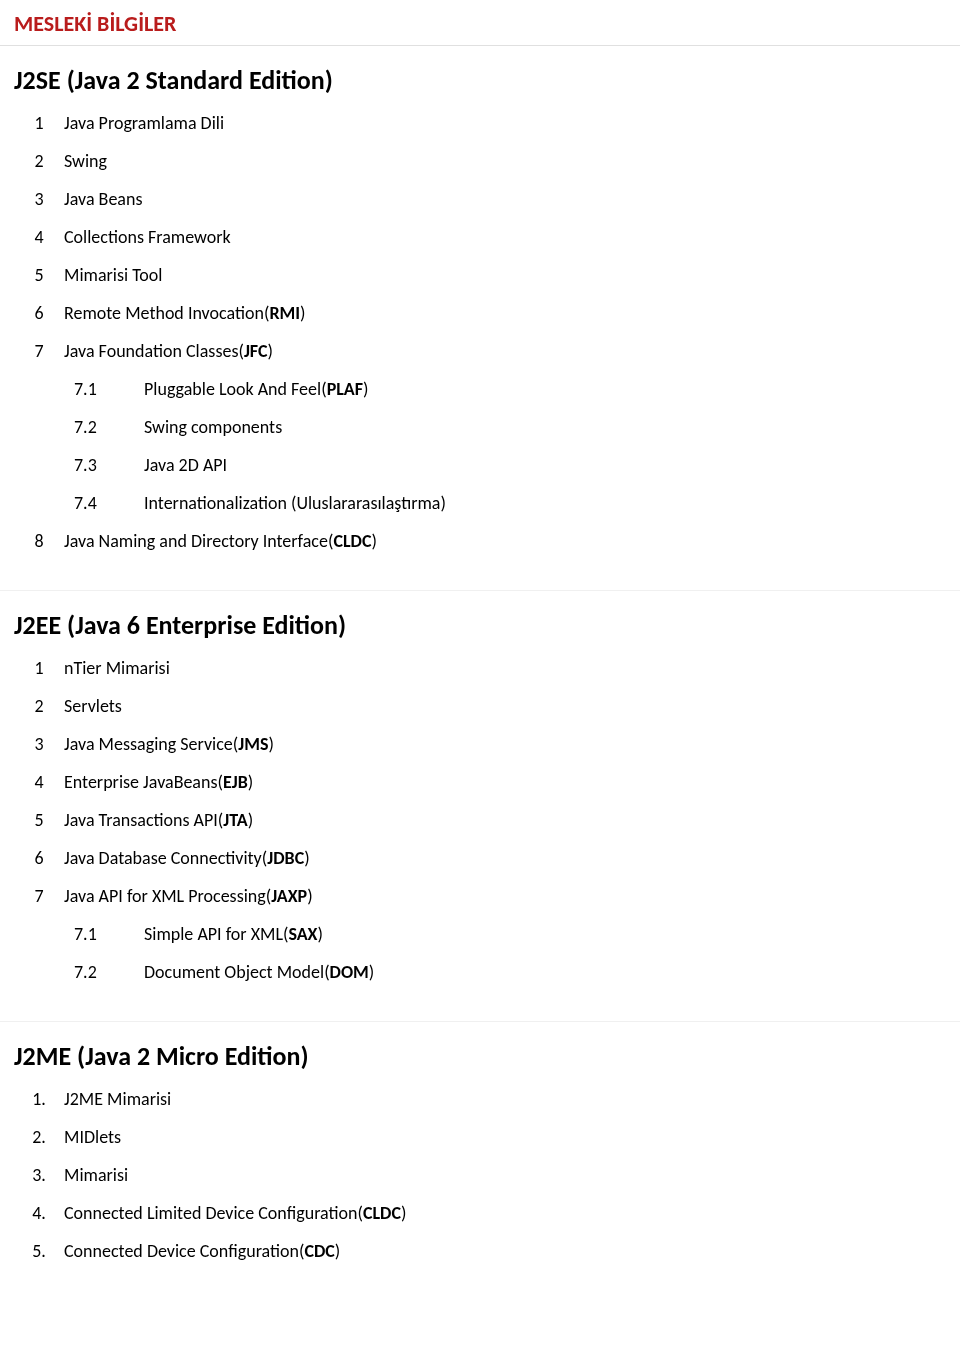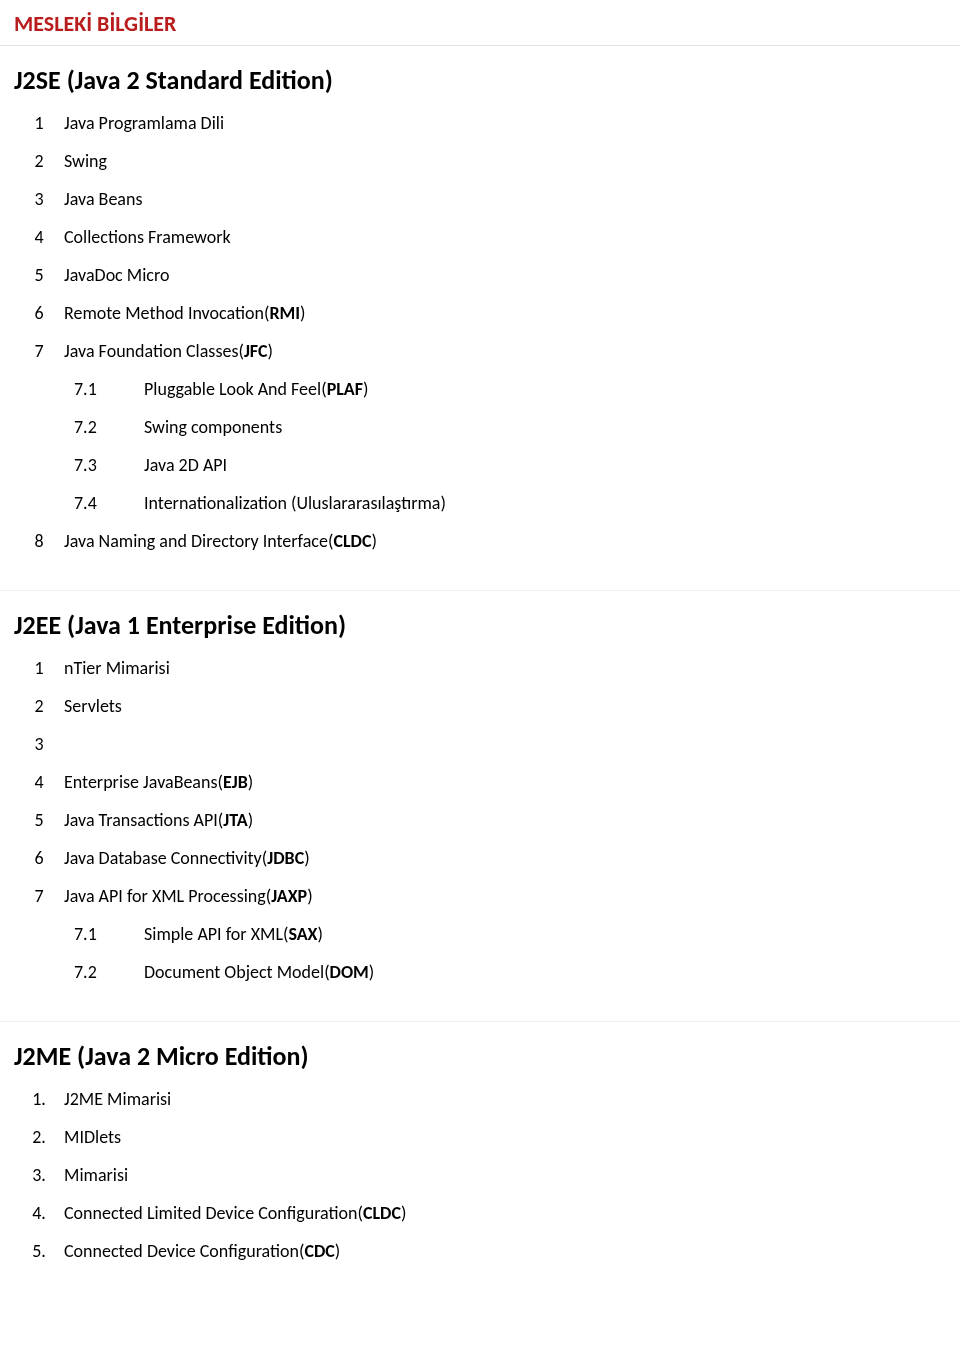--- a/index.html
+++ b/index.html
@@ -94,21 +94,21 @@
         <div class="list-item">
           <span class="num">3</span>
           <span class="content"><span>Java Beans</span></span>
         </div>
         <div class="list-item">
           <span class="num">4</span>
           <span class="content"><span>Collections Framework</span></span>
         </div>
         <div class="list-item">
           <span class="num">5</span>
-          <span class="content"><span>JavaDoc Micro</span></span>
+          <span class="content"><span>Mimarisi Tool</span></span>
         </div>
         <div class="list-item">
           <span class="num">6</span>
           <span class="content"><span>Remote Method Invocation(<span class="bold">RMI</span>)</span></span>
         </div>
         <div class="list-item">
           <span class="num">7</span>
           <span class="content"><span>Java Foundation Classes(<span class="bold">JFC</span>)</span></span>
         </div>
         <div class="sub-list">
@@ -129,32 +129,33 @@
             <span class="sub-content"><span>Internationalization (Uluslararasılaştırma)</span></span>
           </div>
         </div>
         <div class="list-item">
           <span class="num">8</span>
           <span class="content"><span>Java Naming and Directory Interface(<span class="bold">CLDC</span>)</span></span>
         </div>
       </div>
     </div>
     <div class="section">
-      <div class="section-title">J2EE (Java 1 Enterprise Edition)</div>
+      <div class="section-title">J2EE (Java 6 Enterprise Edition)</div>
       <div class="list">
         <div class="list-item">
           <span class="num">1</span>
           <span class="content"><span>nTier Mimarisi</span></span>
         </div>
         <div class="list-item">
           <span class="num">2</span>
           <span class="content"><span>Servlets</span></span>
         </div>
         <div class="list-item">
           <span class="num">3</span>
+          <span class="content"><span>Java Messaging Service(<span class="bold">JMS</span>)</span></span>
         </div>
         <div class="list-item">
           <span class="num">4</span>
           <span class="content"><span>Enterprise JavaBeans(<span class="bold">EJB</span>)</span></span>
         </div>
         <div class="list-item">
           <span class="num">5</span>
           <span class="content"><span>Java Transactions API(<span class="bold">JTA</span>)</span></span>
         </div>
         <div class="list-item">

